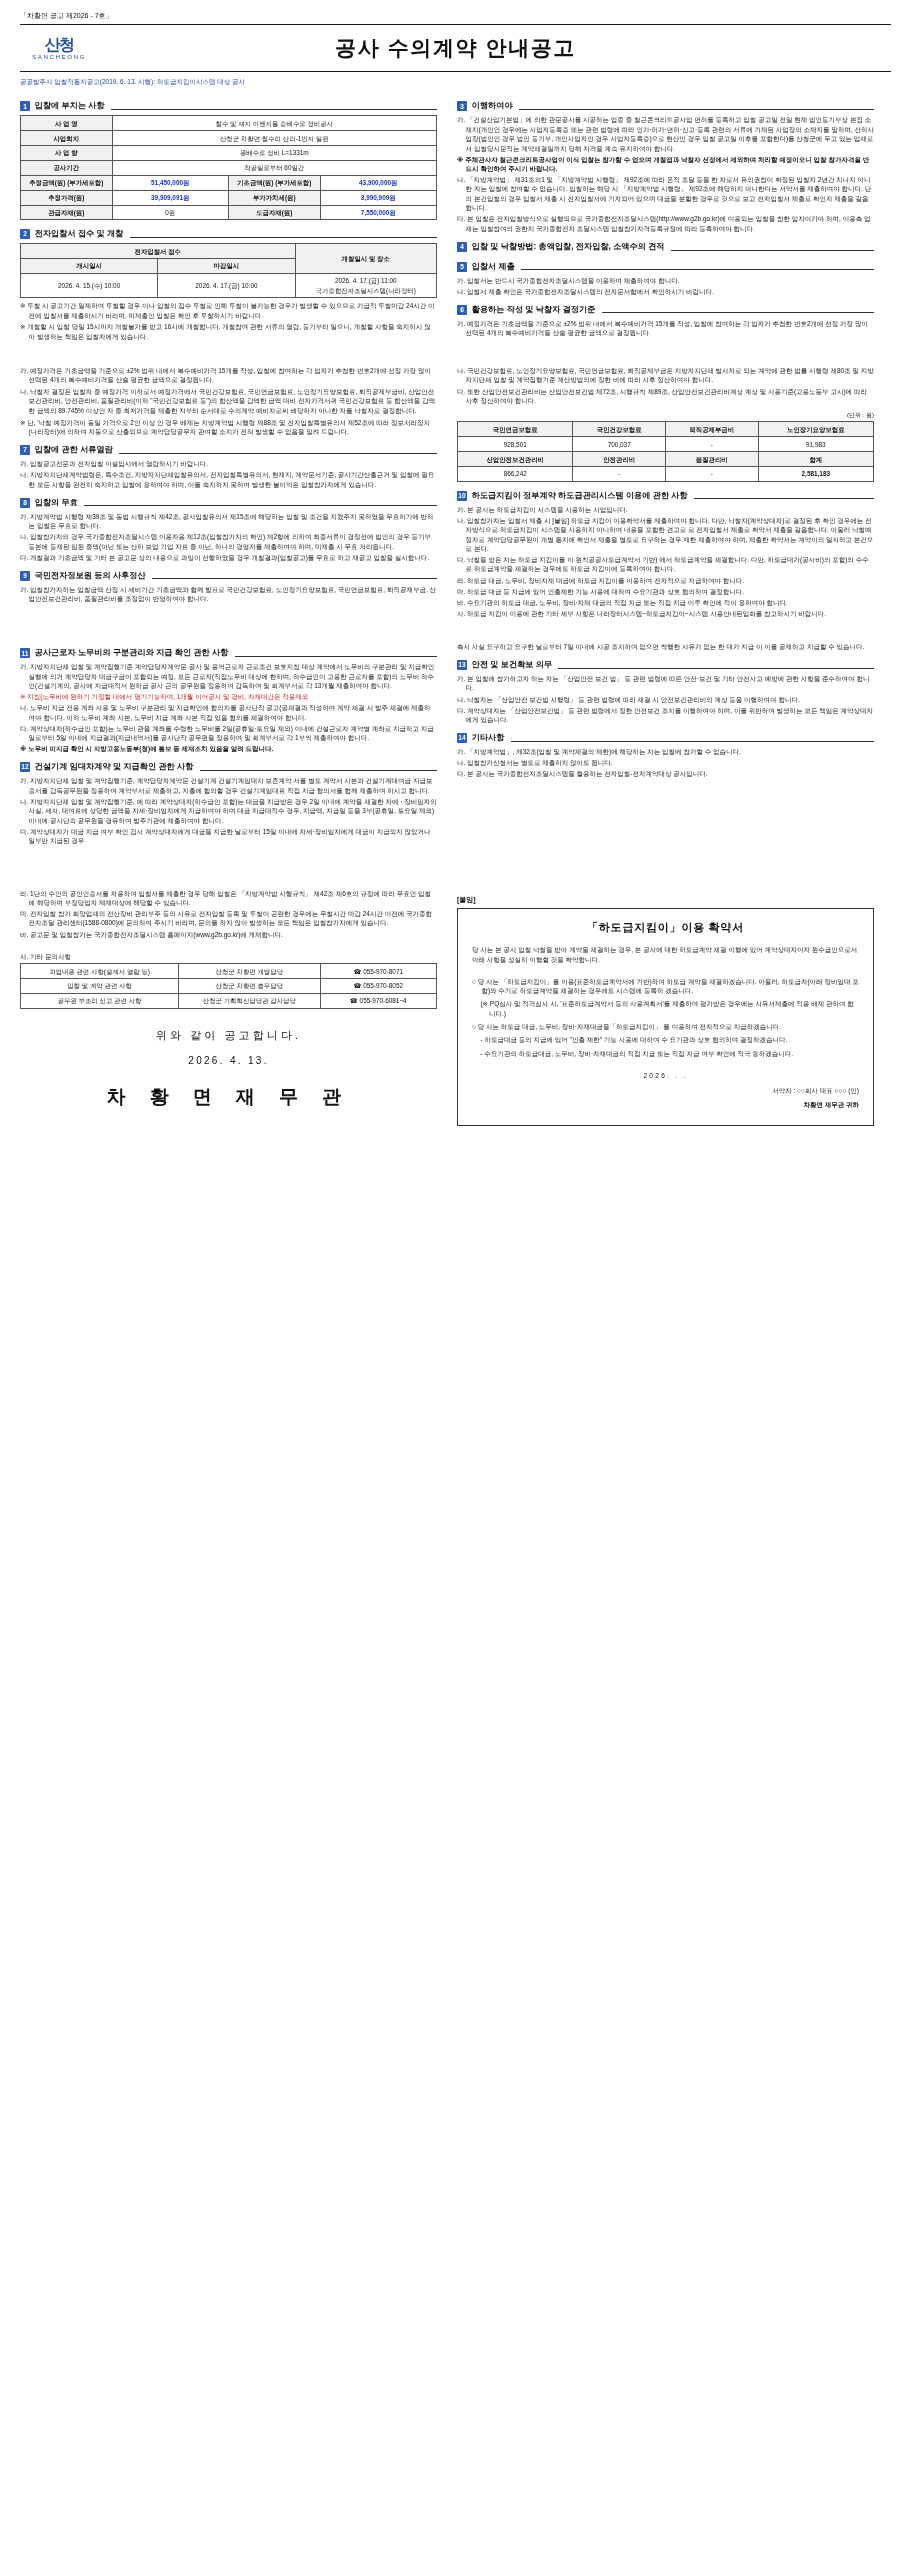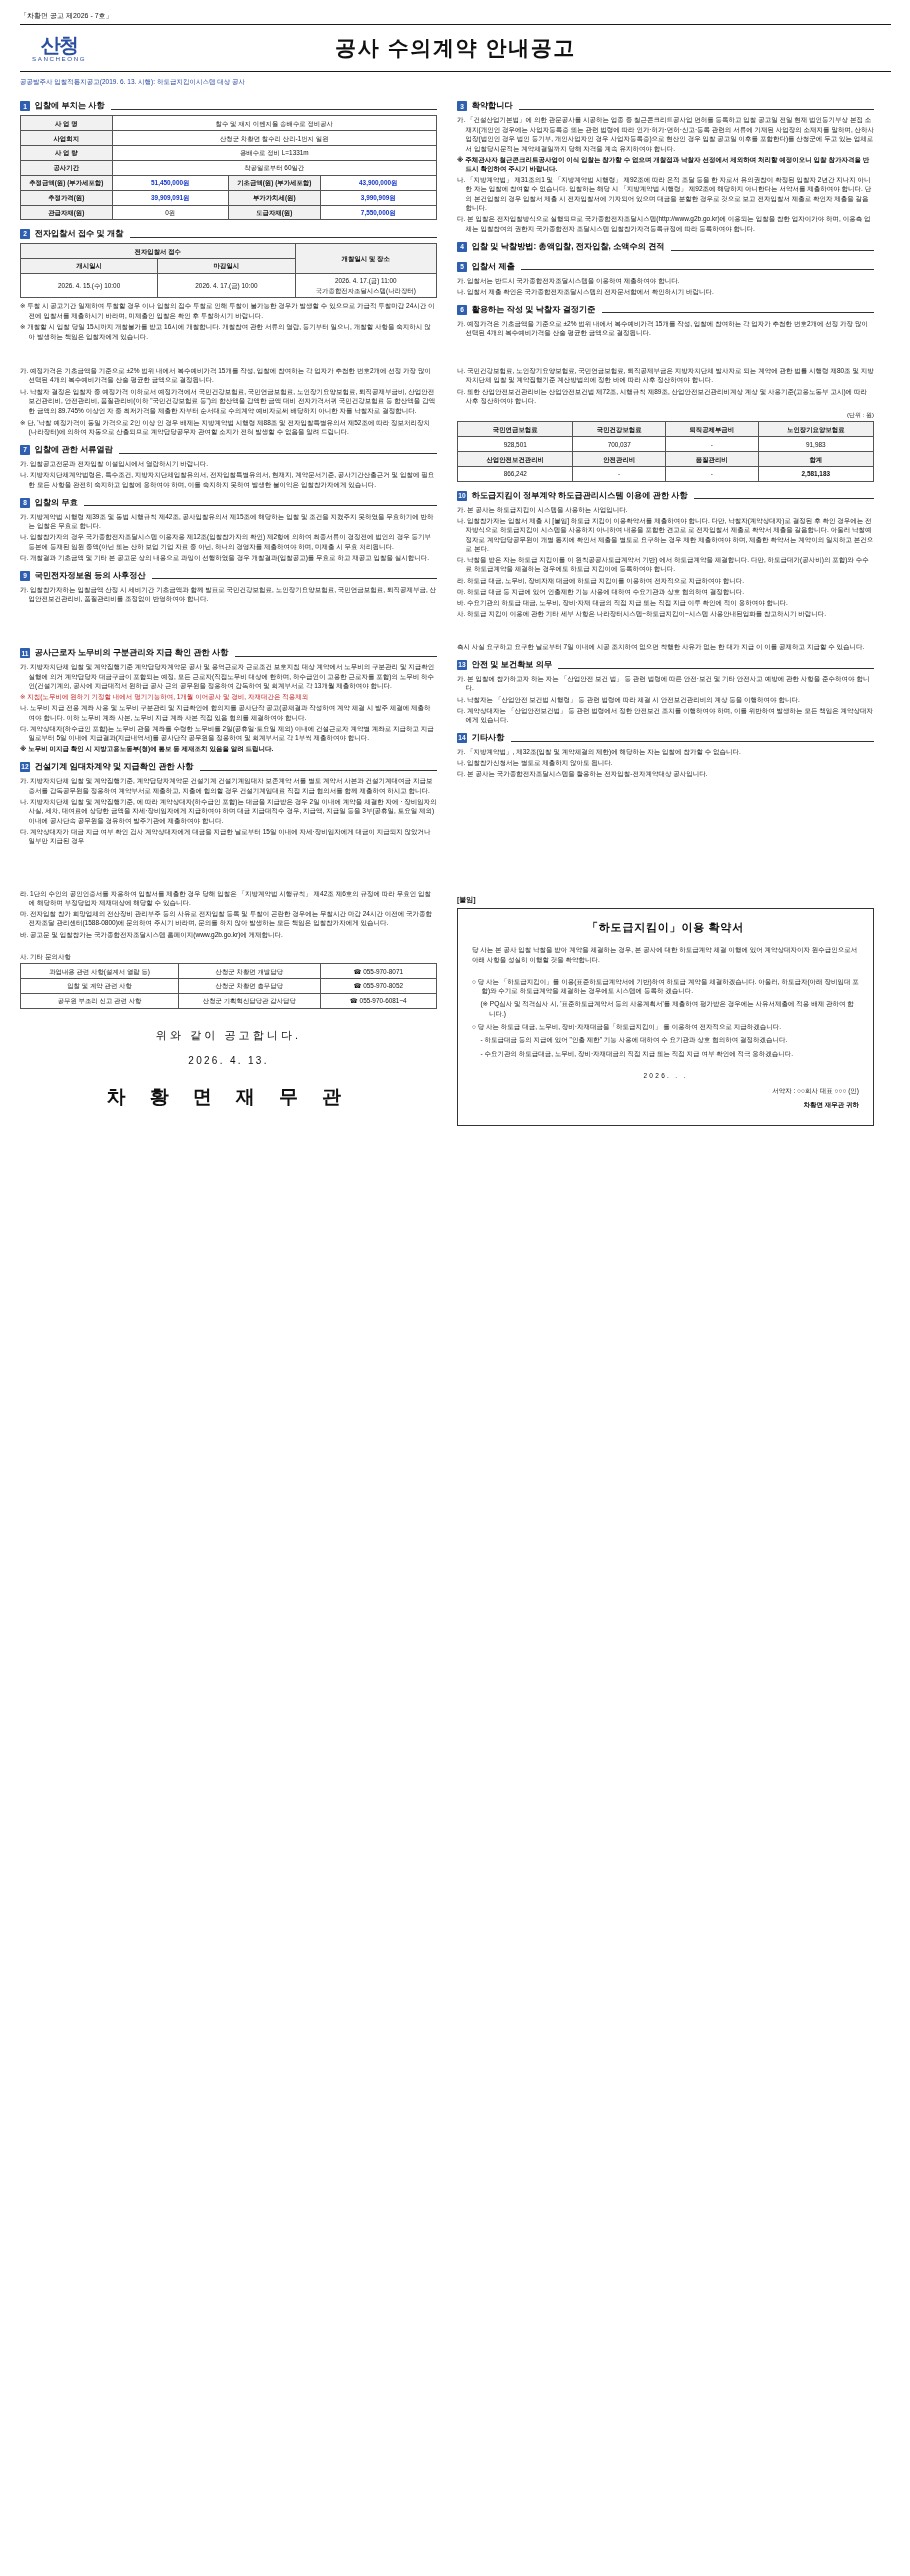--- a/index.html
+++ b/index.html
@@ -37,21 +37,21 @@
     padding: 7.8px 3.1px;
     margin-bottom: 4.7px;
   }
   .emblem {
     width: 72px;
     text-align:center;
     color:#2b4fa0;
     line-height:1.1;
   }
   .emblem .mark {
-    font-size: 20px;
+    font-size: 16px;
     font-weight: bold;
     letter-spacing: -1.6px;
   }
   .emblem .sub { font-size: 6.2px; letter-spacing:1.6px; }
   .main-title {
     flex:1;
     text-align:center;
     font-size: 21px;
     font-weight: bold;
     letter-spacing: 1.6px;
@@ -248,21 +248,21 @@
 
       <div class="note">※ 투찰 시 공고기간 일제하여 투찰할 경우 이나 입찰의 접수 투찰로 인해 투찰이 불가능한 경우가 발생할 수 있으므로 가급적 투찰마감 24시간 이전에 입찰서를 제출하시기 바라며, 미제출인 입찰은 확인 후 투찰하시기 바랍니다.</div>
       <div class="note">※ 개찰할 시 입찰 당일 15시까지 개찰불가를 받고 16시에 개찰합니다. 개찰참여 관한 서류의 열람, 등기부터 일으니, 개찰할 사항을 숙지하시 않아 발생하는 책임은 입찰자에게 있습니다.</div>
 
     </div>
 
     <div class="col">
 
       <div class="sec">
         <div class="num">3</div>
-        <div class="txt">확약합니다</div>
+        <div class="txt">이행하여야</div>
         <div class="rule"></div>
       </div>
       <ul class="plain">
         <li>가. 「건설산업기본법」에 의한 관문공사를 시공하는 업종 중 철근콘크리트공사업 면허를 등록하고 입찰 공고일 전일 현재 법인등기부상 본점 소재지(개인인 경우에는 사업자등록증 또는 관련 법령에 따라 인가·허가·면허·신고·등록 관련의 서류에 기재된 사업장의 소재지를 말하며, 산하사업장(법인인 경우 법인 등기부, 개인사업자인 경우 사업자등록증)으로 현산인 경우 입찰 공고일 이후를 포함한다)를 산청군에 두고 있는 업체로서 입찰당시문적는 계약체결일까지 당해 자격을 계속 유지하여야 합니다.</li>
         <li class="bold">※ 주체관사자 철근콘크리트공사업이 이식 입찰는 참가할 수 없으며 개찰접과 낙찰자 선정에서 제외하며 처리할 예정이오니 입찰 참가자격을 반드시 확인하여 주시기 바랍니다.</li>
         <li>나. 「지방계약법」 제31조의1 및 「지방계약법 시행령」 제92조에 따라 온적 조달 등을 한 자로서 유의권참이 확정된 입찰자 2년간 지나지 아니한 자는 입찰에 참여할 수 없습니다. 입찰하는 해당 시 「지방계약법 시행령」 제92조에 해당하지 아니한다는 서약서를 제출하여야 합니다. 단의 본건입찰의 경우 입찰서 제출 시 전자입찰서에 기자되어 있으며 대금을 분할한 경우로 것으로 보고 전자입찰서 제출로 확인자 제출을 갈음합니다.</li>
         <li>다. 본 입찰은 전자입찰방식으로 실행되므로 국가종합전자조달시스템(http://www.g2b.go.kr)에 이용되는 입찰을 참한 업자이가야 하며, 이용측 업체는 입찰참여의 권한지 국가종합전자 조달시스템 입찰참가자격등록규정에 따라 등록하여야 합니다.</li>
       </ul>
 
       <div class="sec">

